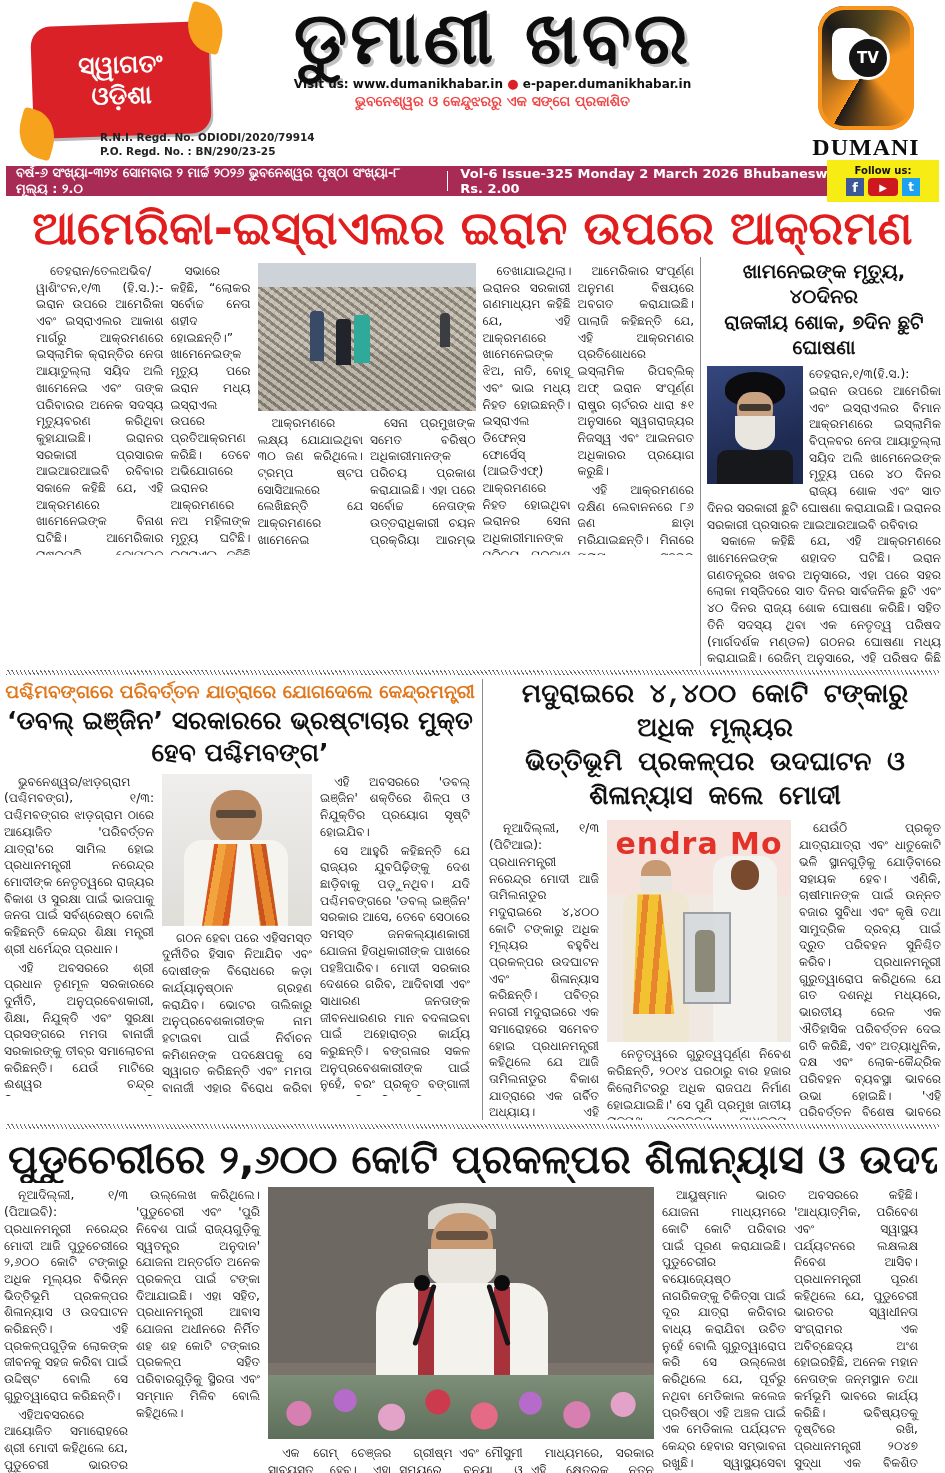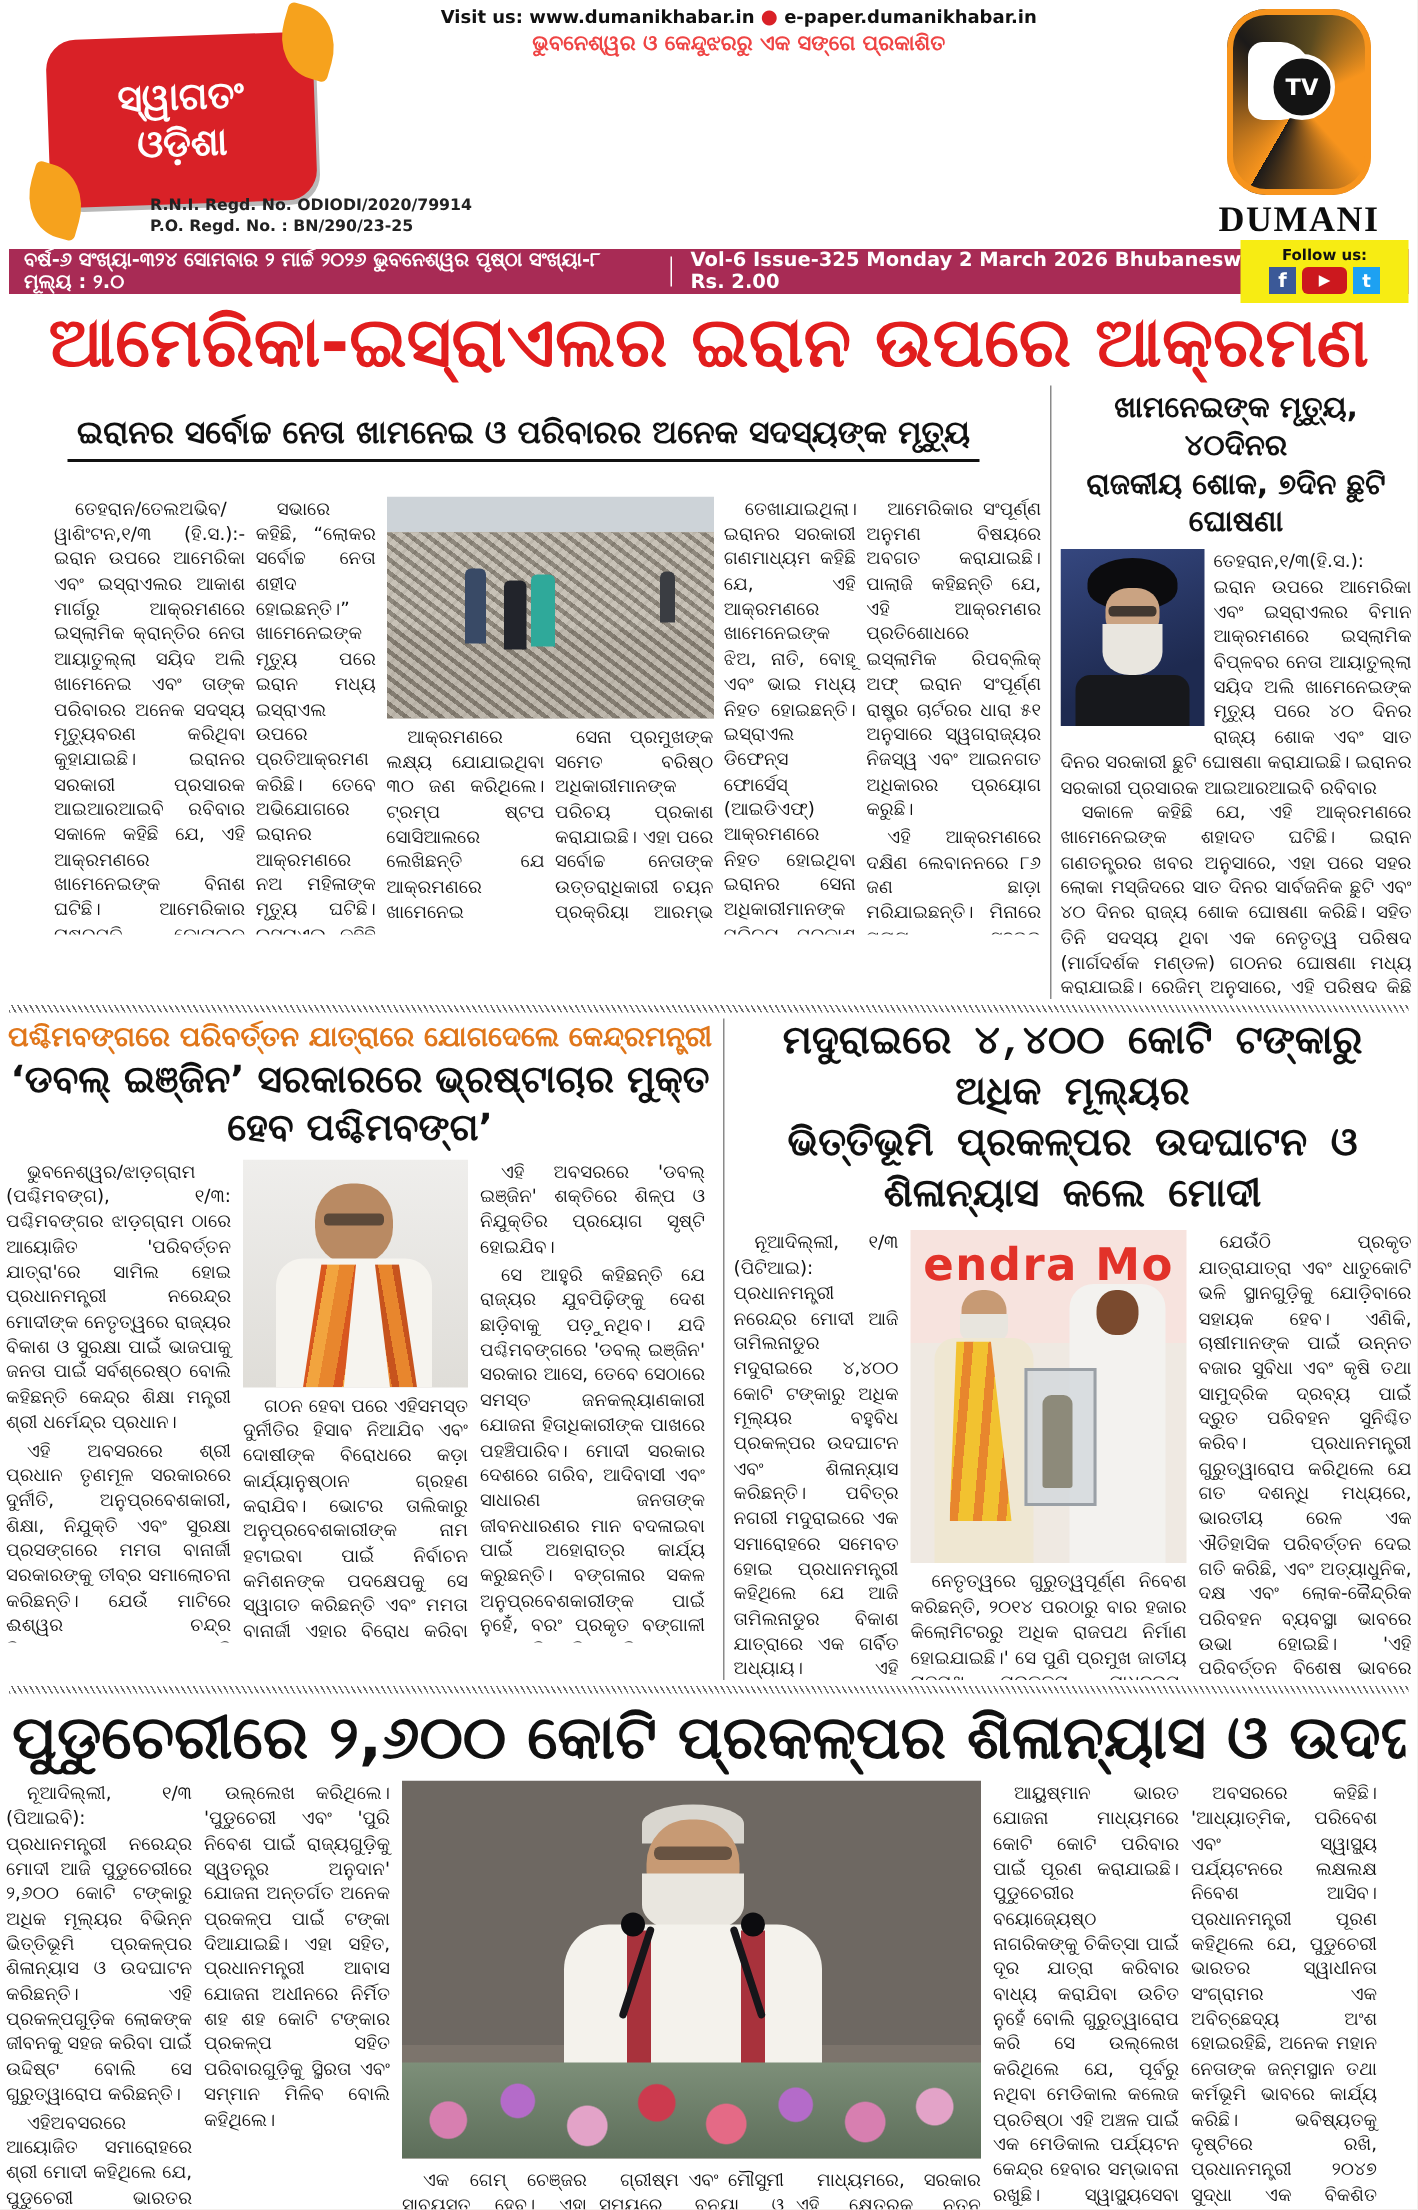--- a/index.html
+++ b/index.html
@@ -163,20 +163,21 @@
       <span class="flame tr"></span>
       <span class="flame bl"></span>
       <span>ସ୍ୱାଗତଂ</span>
       <span>ଓଡ଼ିଶା</span>
     </div>
     <div class="regd">
       <div>R.N.I. Regd. No. ODIODI/2020/79914</div>
       <div>P.O. Regd. No. : BN/290/23-25</div>
     </div>
     <div class="title-block">
+      <div class="title-odia">ଡୁମାଣୀ ଖବର</div>
       <div class="visit-line">
         <span>Visit us: www.dumanikhabar.in</span>
         <span class="dot">●</span>
         <span>e-paper.dumanikhabar.in</span>
       </div>
       <div class="subtitle-odia">ଭୁବନେଶ୍ୱର ଓ କେନ୍ଦୁଝରରୁ ଏକ ସଙ୍ଗେ ପ୍ରକାଶିତ</div>
     </div>
     <div class="tv-logo">
       <div class="d-mark">
         <div class="d-hole"></div>
@@ -197,23 +198,20 @@
         <div class="icon-yt">▶</div>
         <div class="icon-tw">t</div>
       </div>
     </div>
   </div>
 
   <section>
     <h1 class="lead-headline">ଆମେରିକା-ଇସ୍ରାଏଲର ଇରାନ ଉପରେ ଆକ୍ରମଣ</h1>
     <div class="lead-row">
       <div class="lead-left">
-        <div class="lead-sub-wrap">
-          <h2 class="lead-sub">ଇରାନର ସର୍ବୋଚ୍ଚ ନେତା ଖାମନେଇ ଓ ପରିବାରର ଅନେକ ସଦସ୍ୟଙ୍କ ମୃତ୍ୟୁ</h2>
-        </div>
         <div class="lead-cols">
           <div class="lc1 bodytxt">
               <p>ତେହରାନ/ତେଲଅଭିବ/ୱାଶିଂଟନ,୧/୩ (ହି.ସ.):- ଇରାନ ଉପରେ ଆମେରିକା ଏବଂ ଇସ୍ରାଏଲର ଆକାଶ ମାର୍ଗରୁ ଆକ୍ରମଣରେ ଇସ୍ଲାମିକ କ୍ରାନ୍ତିର ନେତା ଆୟାତୁଲ୍ଲା ସୟିଦ ଅଲି ଖାମେନେଇ ଏବଂ ତାଙ୍କ ପରିବାରର ଅନେକ ସଦସ୍ୟ ମୃତ୍ୟୁବରଣ କରିଥିବା କୁହାଯାଇଛି। ଇରାନର ସରକାରୀ ପ୍ରସାରକ ଆଇଆରଆଇବି ରବିବାର ସକାଳେ କହିଛି ଯେ, ଏହି ଆକ୍ରମଣରେ ଖାମେନେଇଙ୍କ ବିନାଶ ଘଟିଛି। ଆମେରିକାର ରାଷ୍ଟ୍ରପତି ଡୋନାଲ୍ଡ ଟ୍ରମ୍ପ ଘୋଷଣା କରିଛନ୍ତି ଯେ,</p>
             </div>
           <div class="lc2 bodytxt">
               <p>ସଭାରେ କହିଛି, “ଲୋକର ସର୍ବୋଚ୍ଚ ନେତା ଶହୀଦ ହୋଇଛନ୍ତି।” ଖାମେନେଇଙ୍କ ମୃତ୍ୟୁ ପରେ ଇରାନ ମଧ୍ୟ ଇସ୍ରାଏଲ ଉପରେ ପ୍ରତିଆକ୍ରମଣ କରିଛି। ତେବେ ଅଭିଯୋଗରେ ଇରାନର ଆକ୍ରମଣରେ ନଅ ମହିଳାଙ୍କ ମୃତ୍ୟୁ ଘଟିଛି। ଇସ୍ରାଏଲ କହିଛି ଯେ, ଆମେରିକା ସହିତ ମିଳିତ ସେନା ଅଭିଯାନର ପ୍ରାଥମିକ</p>
             </div>
           <div class="lmid">
             <div class="photo photo-rubble">
               <div class="debris"></div>

